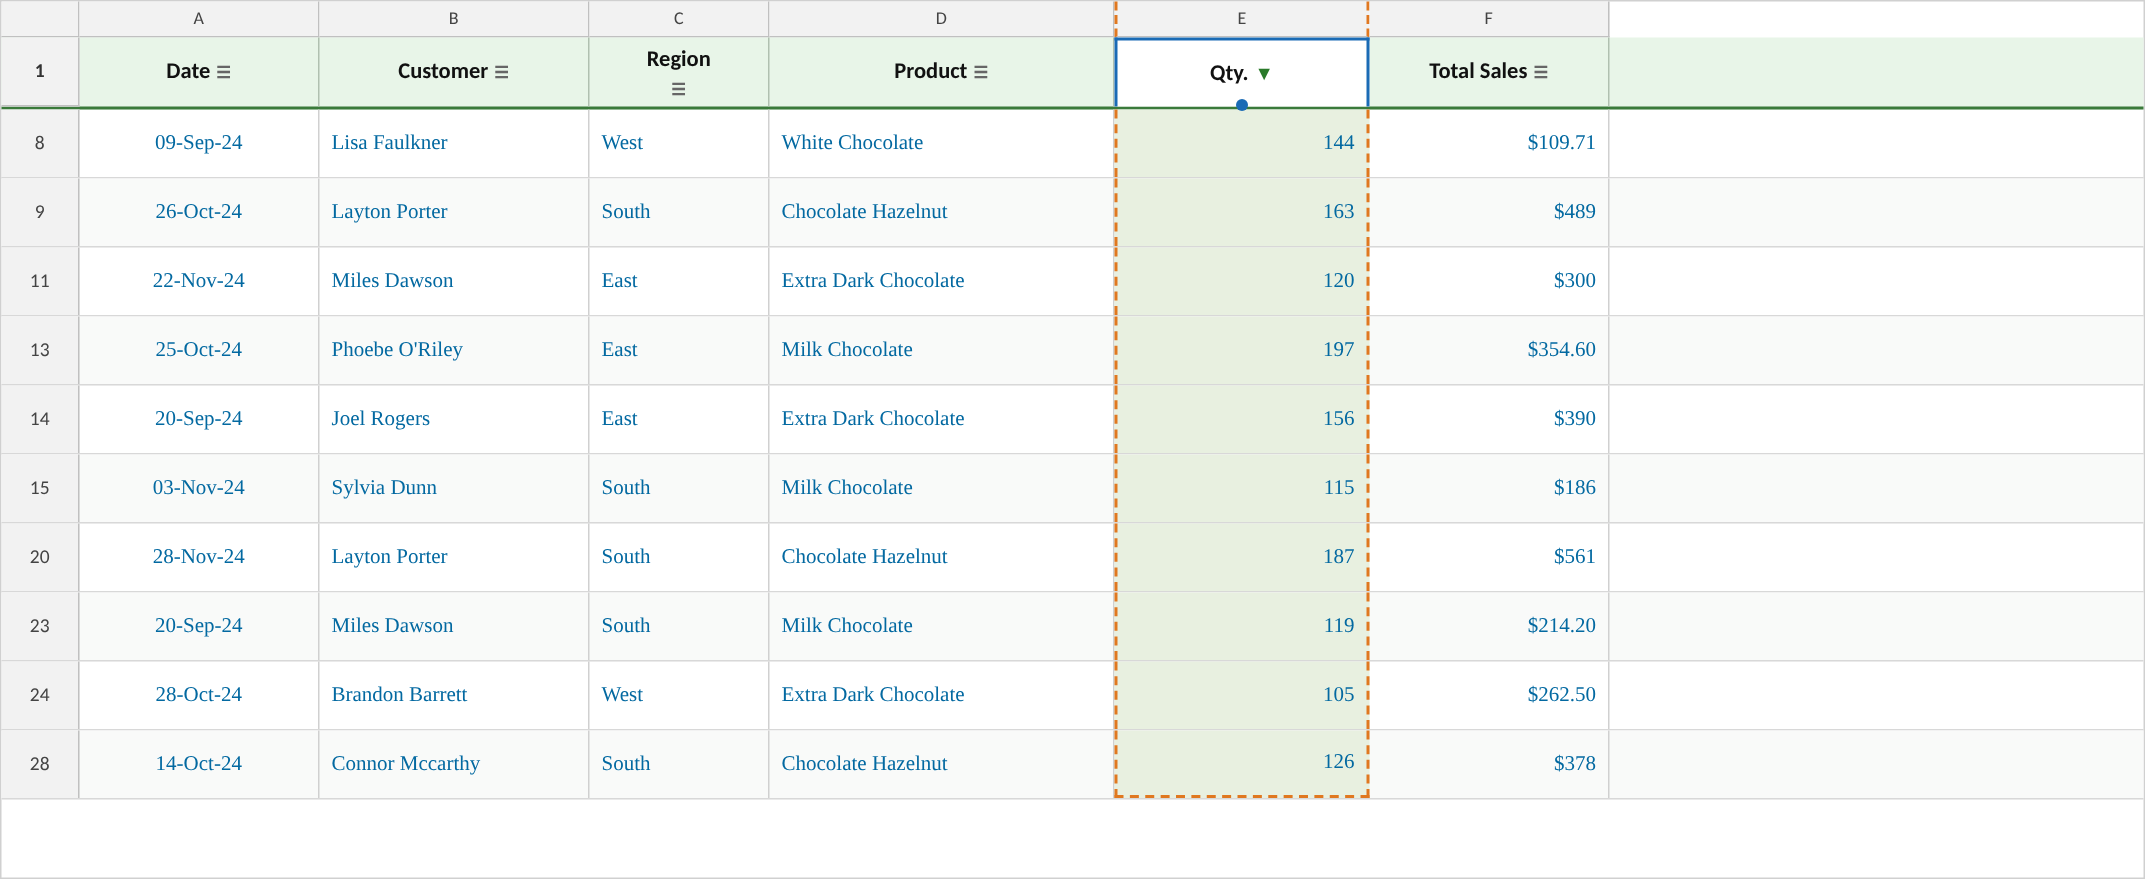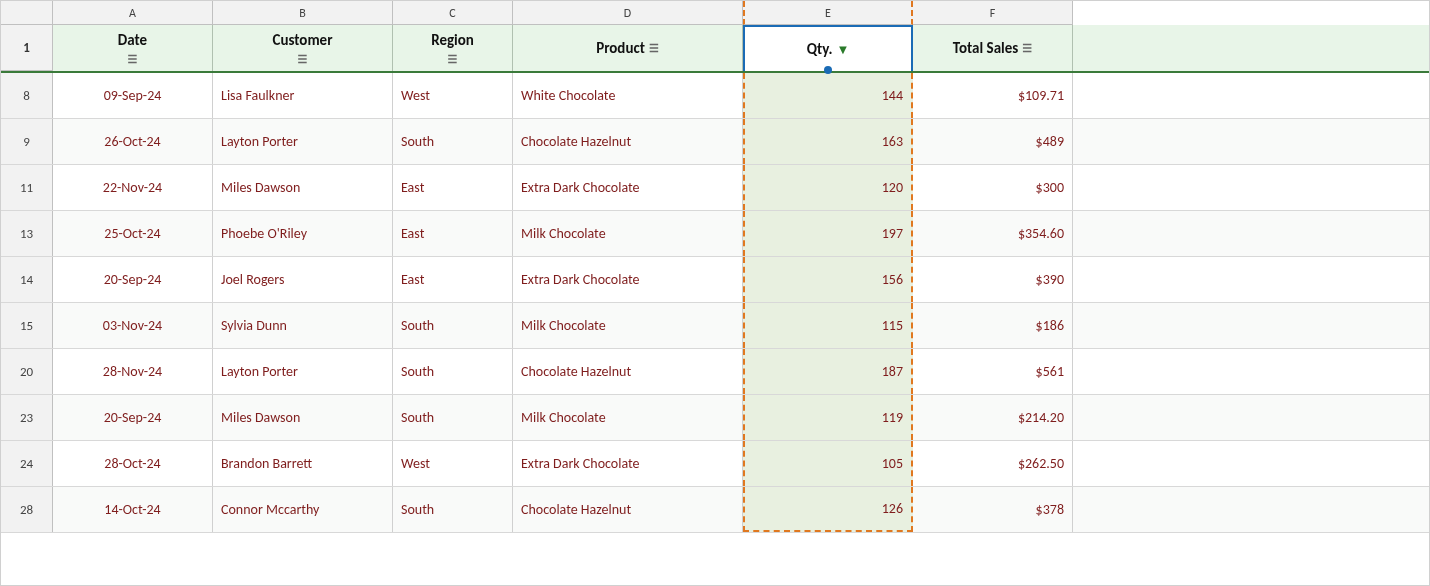--- a/index.html
+++ b/index.html
@@ -109,22 +109,22 @@
       align-items: center;
       justify-content: center;
       font-weight: bold;
       font-size: 15px;
       color: #111;
       border-right: 1px solid #b0c0b0;
       position: relative;
       gap: 4px;
     }
 
-    .header-cell.col-a { width: 160px; min-width: 160px; flex-direction: column; }
-    .header-cell.col-b { width: 180px; min-width: 180px; flex-direction: column; }
+    .header-cell.col-a { width: 160px; min-width: 160px; }
+    .header-cell.col-b { width: 180px; min-width: 180px; }
     .header-cell.col-c { width: 120px; min-width: 120px; flex-direction: column; }
     .header-cell.col-d { width: 230px; min-width: 230px; }
     .header-cell.col-e-h {
       width: 170px;
       min-width: 170px;
       border-left: 2px solid #1a6bb5;
       border-right: 2px solid #1a6bb5;
       border-top: 2px solid #1a6bb5;
       background: #ffffff;
     }
@@ -165,22 +165,23 @@
       justify-content: center;
       font-size: 13px;
       color: #444;
     }
 
     .data-cell {
       display: flex;
       align-items: center;
       padding: 0 8px;
       font-size: 14px;
-      color: #7f1d1d;
+      color: #0369a1;
       border-right: 1px solid #d0d0d0;
+      font-family: Liberation Serif, serif;
     }
 
     .data-cell.col-a { width: 160px; min-width: 160px; justify-content: center; }
     .data-cell.col-b { width: 180px; min-width: 180px; }
     .data-cell.col-c { width: 120px; min-width: 120px; }
     .data-cell.col-d { width: 230px; min-width: 230px; }
     .data-cell.col-e-d {
       width: 170px;
       min-width: 170px;
       background: #e8f0e0;

